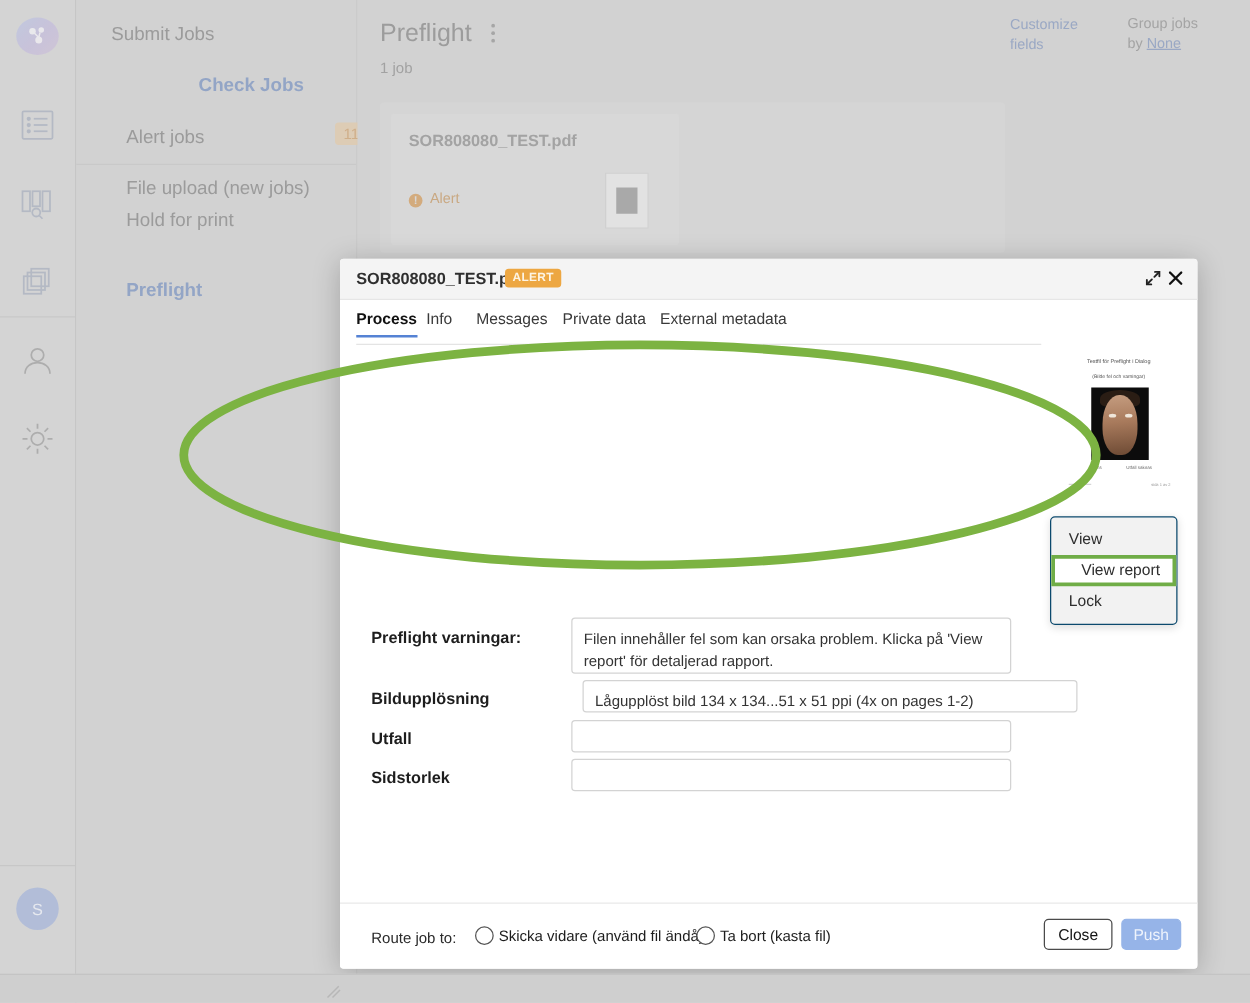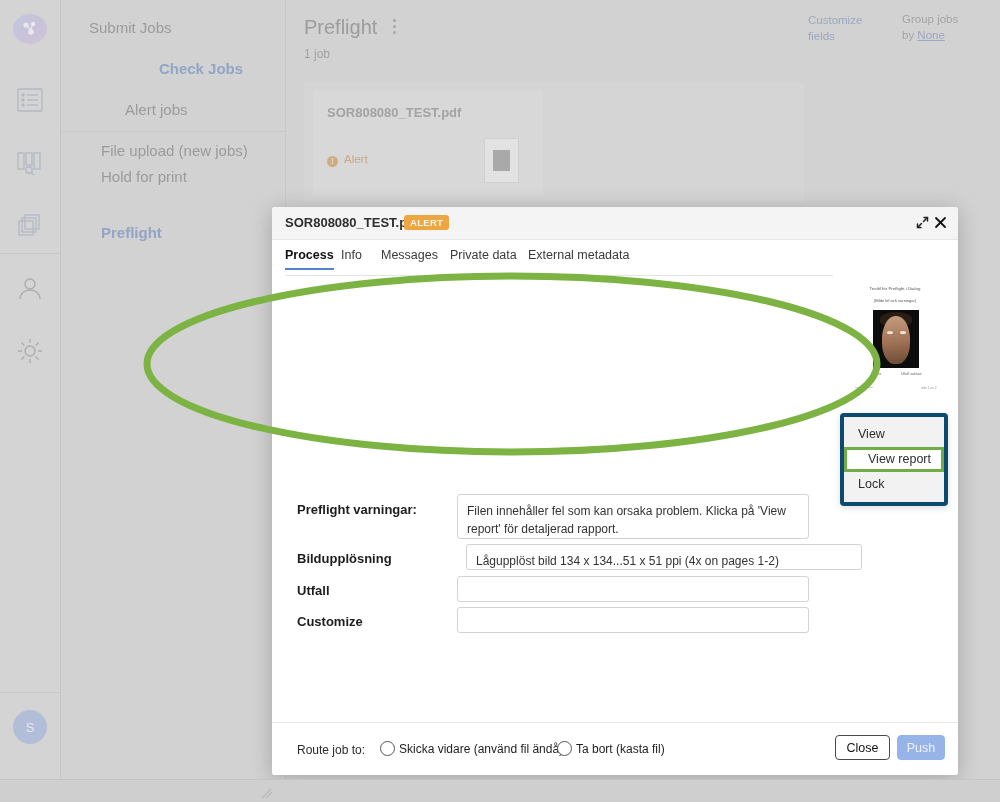--- a/index.html
+++ b/index.html
@@ -84,21 +84,21 @@
   .pv-img .hair{position:absolute;left:7px;top:2px;width:32px;height:14px;border-radius:50% 50% 30% 30%;background:#2a1d14;}
   .pv-img .eyeL{position:absolute;left:14px;top:21px;width:6px;height:3px;border-radius:50%;background:#efe6da;}
   .pv-img .eyeR{position:absolute;left:27px;top:21px;width:6px;height:3px;border-radius:50%;background:#efe6da;}
   .pv-c1{position:absolute;left:26px;top:92px;font-size:3.6px;color:#666;}
   .pv-c2{position:absolute;left:56px;top:92px;font-size:3.6px;color:#666;}
   .pv-f1{position:absolute;left:10px;top:107px;width:18px;height:1px;background:#d6d6d6;}
   .pv-f2{position:absolute;left:76px;top:106px;font-size:3.2px;color:#999;}
 
   
   .ctx{position:absolute;left:840px;top:413px;width:100px;background:#f2f2f2;
-    border:4px solid #0c4a6e;border-radius:4px;box-shadow:0 2px 7px rgba(0,0,0,.13);padding:5px 0;}
+    border:1px solid #0c4a6e;border-radius:4px;box-shadow:0 2px 7px rgba(0,0,0,.13);padding:5px 0;}
   .ctx-item{height:25px;line-height:25px;padding-left:14px;font-size:12.5px;color:#2e2e2e;cursor:pointer;}
   .ctx-item.hl{background:#fff;border:3px solid #70ad47;box-sizing:border-box;line-height:19px;padding-left:11px;text-align:center;}
 
   
   .modal-foot{position:absolute;left:0;bottom:0;width:686px;height:52px;border-top:1px solid #e9e9e9;background:#fff;}
   .route-lbl{position:absolute;left:25px;top:20px;font-size:12px;color:#2a2a2a;}
   .radio{position:absolute;top:18px;width:13px;height:13px;border:1.3px solid #555;border-radius:50%;background:#fff;cursor:pointer;}
   .radio-lbl{position:absolute;top:19px;font-size:12px;color:#1d1d1d;white-space:nowrap;}
   .btn{position:absolute;top:12px;height:25px;border-radius:4px;font-size:12.5px;
     display:flex;align-items:center;justify-content:center;cursor:pointer;box-sizing:border-box;}
@@ -179,21 +179,21 @@
       </div>
   </div>
 
   <div class="nav">
     <div class="nav-item sec" style="top:19px;left:28px;color:#9b9b9b;font-weight:400;">
       <span>Submit Jobs</span>
     </div>
     <div class="nav-item sec" style="top:60px;left:28px;text-align:center;">
       <span>Check Jobs</span>
     </div>
-    <div class="nav-item" style="top:101px;left:40px;margin-left:24px;">
+    <div class="nav-item" style="top:101px;left:40px;">
       <span>Alert jobs</span>
       <span class="badge-count">112</span>
     </div>
     <div class="nav-sep" style="top:131px"></div>
     <div class="nav-item" style="top:142px;left:40px;">
       <span>File upload (new jobs)</span>
     </div>
     <div class="nav-item" style="top:168px;left:40px;">
       <span>Hold for print</span>
     </div>
@@ -264,21 +264,21 @@
 
   <div class="frm-label" style="left:25px;top:295px">Preflight varningar:</div>
   <div class="frm-box" style="left:185px;top:287px;width:352px;height:45px">Filen innehåller fel som kan orsaka problem. Klicka på 'View report' för detaljerad rapport.</div>
 
   <div class="frm-label" style="left:25px;top:344px">Bildupplösning</div>
   <div class="frm-box" style="left:194px;top:337px;width:396px;height:26px">Lågupplöst bild 134 x 134...51 x 51 ppi (4x on pages 1-2)</div>
 
   <div class="frm-label" style="left:25px;top:376px">Utfall</div>
   <div class="frm-box" style="left:185px;top:369px;width:352px;height:26px"></div>
 
-  <div class="frm-label" style="left:25px;top:407px">Customize</div>
+  <div class="frm-label" style="left:25px;top:407px">Sidstorlek</div>
   <div class="frm-box" style="left:185px;top:400px;width:352px;height:26px"></div>
 
   <div class="modal-foot">
     <div class="route-lbl">Route job to:</div>
     <div class="radio" style="left:108px"></div>
     <div class="radio-lbl" style="left:127px">Skicka vidare (använd fil ändå)</div>
     <div class="radio" style="left:285px"></div>
     <div class="radio-lbl" style="left:304px">Ta bort (kasta fil)</div>
     <div class="btn btn-close">Close</div>
     <div class="btn btn-push">Push</div>

